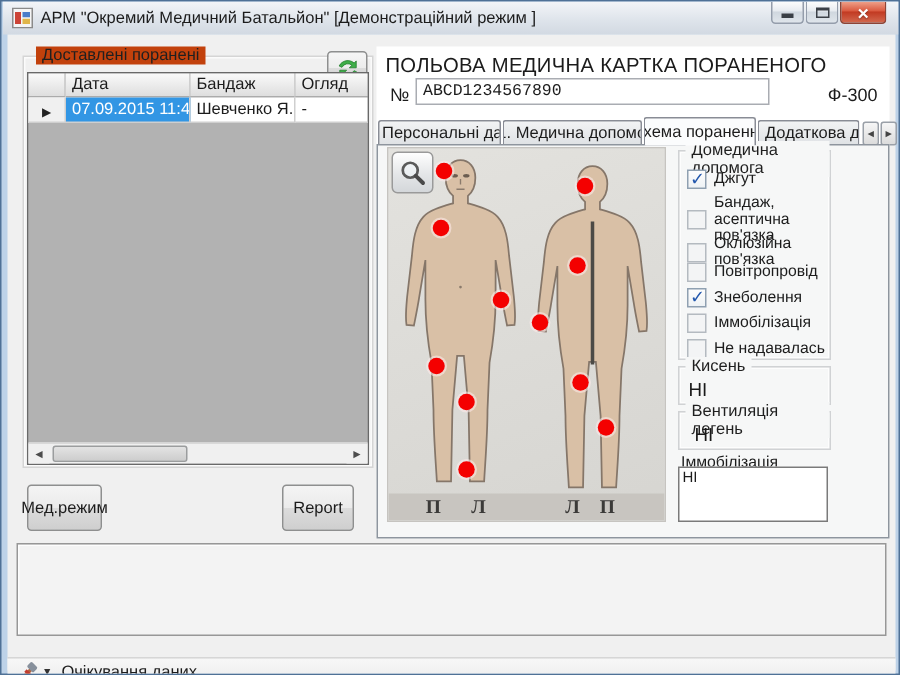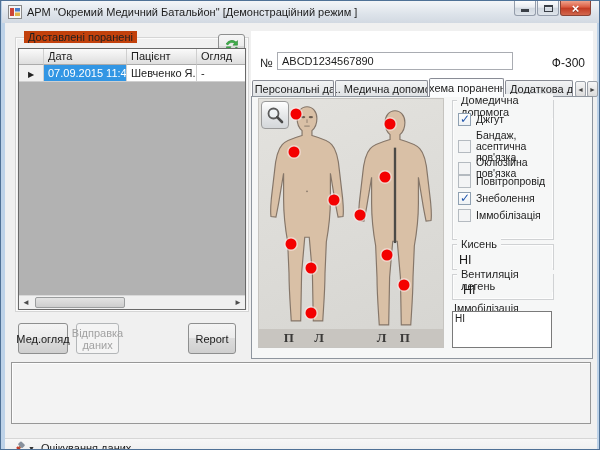--- a/index.html
+++ b/index.html
@@ -46,21 +46,21 @@
   .sb-track{flex:1;position:relative;}
   .sb-thumb{position:absolute;left:2px;top:1px;width:90px;height:11px;background:linear-gradient(#e3e3e3,#cdcdcd);border:1px solid #9b9d9e;border-radius:2px;}
   
   .btn{border:1px solid #8e8f8f;border-radius:3px;background:linear-gradient(#f4f4f4,#ebebeb 50%,#dcdcdc 50%,#cfcfcf);
     font-size:11px;color:#1c1c1c;display:flex;align-items:center;justify-content:center;text-align:center;line-height:12px;padding:1px 2px;}
   .btn.disabled{border-color:#b3b6b8;background:#f4f4f4;color:#a2a2a2;}
   
   .card{left:250px;top:30px;width:342px;height:328px;background:#fff;}
   .card-title{position:absolute;left:6px;top:5px;font-size:13.5px;color:#1b1b1b;letter-spacing:.2px;white-space:nowrap;}
   .num-label{position:absolute;left:9px;top:25px;font-size:12px;color:#1b1b1b;}
-  .num-input{position:absolute;left:26px;top:21px;width:236px;height:18px;border:1px solid #a9acb2;font-size:11px;padding:1px 4px;color:#1c1c1c;background:#fff;}
+  .num-input{position:absolute;left:26px;top:21px;width:236px;height:18px;border:1px solid #a9acb2;font-size:11px;padding:1px 4px;color:#1c1c1c;background:#fff;font-family:Liberation Mono, monospace;}
   .form-code{position:absolute;right:8px;top:25px;font-size:12px;color:#1b1b1b;}
   
   .tab{position:absolute;top:49px;height:17px;border:1px solid #898c95;border-bottom:none;border-radius:2px 2px 0 0;
     background:linear-gradient(#f2f3f4,#dee1e4);font-size:11px;color:#1c1c1c;display:flex;align-items:center;justify-content:center;
     overflow:hidden;white-space:nowrap;padding:0 4px;z-index:1;}
   .tab.active{top:47px;height:19px;background:#fbfcfd;z-index:3;}
   .tabscroll{position:absolute;top:50px;width:11px;height:16px;border:1px solid #9aa0a8;border-radius:2px;
     background:linear-gradient(#f6f6f6,#dcdcdc);font-size:7px;color:#444;display:flex;align-items:center;justify-content:center;z-index:1;}
   .tabpage{position:absolute;left:0;top:65px;width:342px;height:263px;border:1px solid #8e959e;background:#f6f7f7;z-index:2;}
   
@@ -125,45 +125,45 @@
       <svg width="16" height="16" viewBox="0 0 16 16">
         <path d="M13.5,2.6 v4.6 h-4.6 l1.7,-1.7 a4.3,4.3 0 0 0 -6.6,1.4 l-1.9,-0.9 a6.4,6.4 0 0 1 10,-2 z" fill="#3fae49" stroke="#1e7a28" stroke-width="0.5"></path>
         <path d="M2.5,13.4 v-4.6 h4.6 l-1.7,1.7 a4.3,4.3 0 0 0 6.6,-1.4 l1.9,0.9 a6.4,6.4 0 0 1 -10,2 z" fill="#3fae49" stroke="#1e7a28" stroke-width="0.5"></path>
       </svg>
     </div>
 
     <div class="table">
       <div class="t-head">
         <div class="t-hcell c-sel"></div>
         <div class="t-hcell c-date">Дата</div>
-        <div class="t-hcell c-pat">Пацієнт</div>
+        <div class="t-hcell c-pat">Бандаж</div>
         <div class="t-hcell c-exam">Огляд</div>
       </div>
       <div class="t-row">
         <div class="t-cell c-sel cell-selector">▶</div>
         <div class="t-cell c-date cell-selected">07.09.2015 11:45</div>
         <div class="t-cell c-pat">Шевченко Я.М.</div>
         <div class="t-cell c-exam">-</div>
       </div>
       <div class="t-empty"></div>
       <div class="t-hscroll">
         <div class="sb-btn">◄</div>
         <div class="sb-track">
           <div class="sb-thumb"></div>
         </div>
         <div class="sb-btn">►</div>
       </div>
     </div>
   </div>
 
-  <div class="abs btn" style="left:17px;top:322px;width:50px;height:31px;">Мед.огляд</div>
-  <div class="abs btn disabled" style="left:75px;top:322px;width:43px;height:31px;">Відправка даних</div>
+  <div class="abs btn" style="left:17px;top:322px;width:50px;height:31px;">Мед.режим</div>
   <div class="abs btn" style="left:187px;top:322px;width:48px;height:31px;">Report</div>
 
   <div class="abs card">
+    <div class="card-title">ПОЛЬОВА МЕДИЧНА КАРТКА ПОРАНЕНОГО</div>
     <span class="num-label">№</span>
     <input class="num-input" value="ABCD1234567890" style="">
     <span class="form-code">Ф-300</span>
 
     <div class="tab" style="left:1px;width:82px;">1. Персональні дані</div>
     <div class="tab" style="left:84px;width:93px;">2.1. Медична допомога</div>
     <div class="tab active" style="left:178px;width:75px;">Схема поранення</div>
     <div class="tab" style="left:254px;width:68px;justify-content:flex-start;">Додаткова діаг</div>
     <div class="tabscroll" style="left:324px;">◄</div>
     <div class="tabscroll" style="left:336px;">►</div>
@@ -235,20 +235,24 @@
             <span class="cb-label">Повітропровід</span>
           </div>
           <div class="cb-row" style="top:91px;text-align:center;">
             <span class="cb-box checked"></span>
             <span class="cb-label">Знеболення</span>
           </div>
           <div class="cb-row" style="top:108px;">
             <span class="cb-box unchecked"></span>
             <span class="cb-label">Іммобілізація</span>
           </div>
+          <div class="cb-row" style="top:125px;">
+            <span class="cb-box unchecked"></span>
+            <span class="cb-label">Не надавалась</span>
+          </div>
         </div>
 
         <div class="gb-page" style="left:0;top:146px;width:102px;height:26px;">
           <span class="gb-legend" style="left:4px;">Кисень</span>
           <span class="val-text" style="left:6px;top:8px;">НІ</span>
         </div>
 
         <div class="gb-page" style="left:0;top:176px;width:102px;height:26px;">
           <span class="gb-legend" style="left:4px;">Вентиляція легень</span>
           <span class="val-text" style="left:10px;top:8px;">НІ</span>

